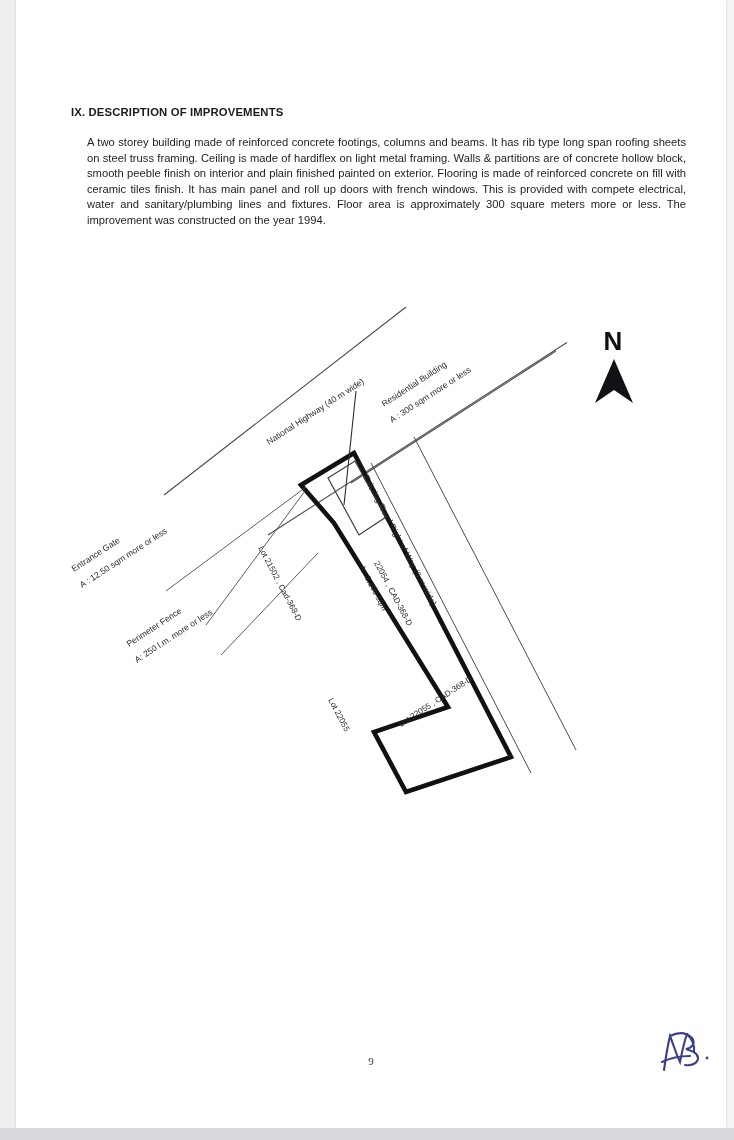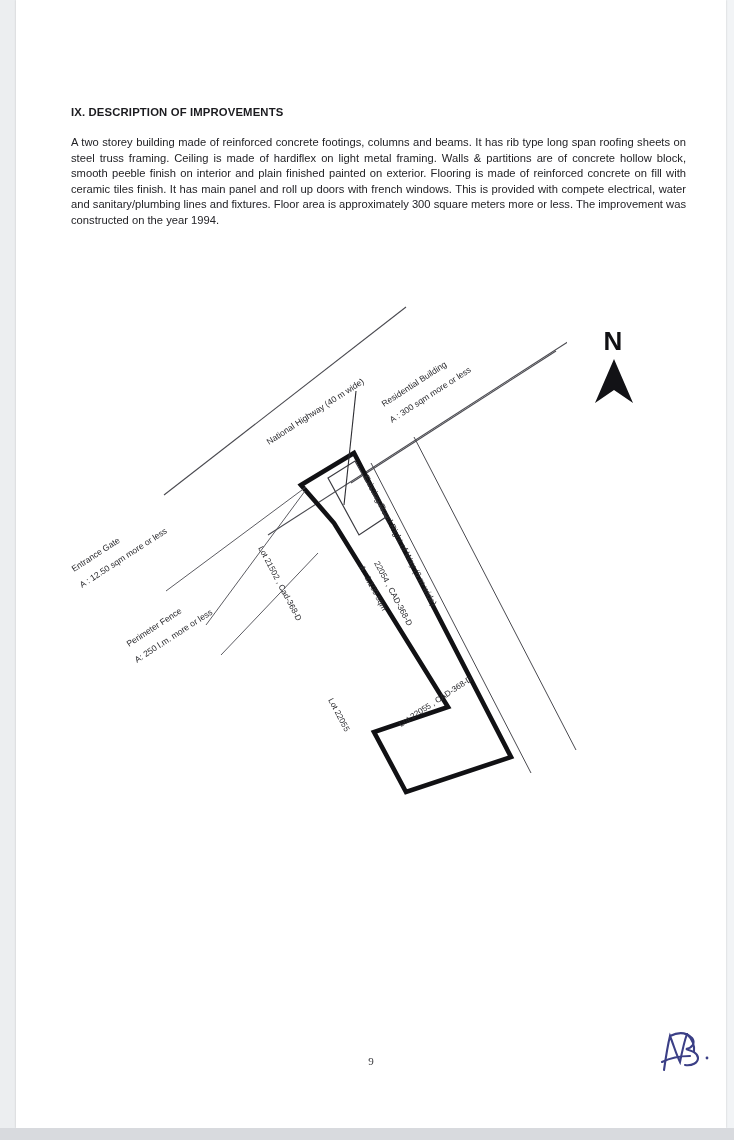--- a/index.html
+++ b/index.html
@@ -55,20 +55,21 @@
   }
   .para {
     font-size: 11.2px;
     line-height: 15.6px;
     color: #232327;
     margin: 0 0 16px 0;
   }
   .para.justify {
     text-align: justify;
     text-justify: inter-word;
+    margin-left: 16px;
   }
 
   
   .diagram {
     position: absolute;
     left: 40px;
     top: 295px;
     width: 640px;
     height: 500px;
   }

